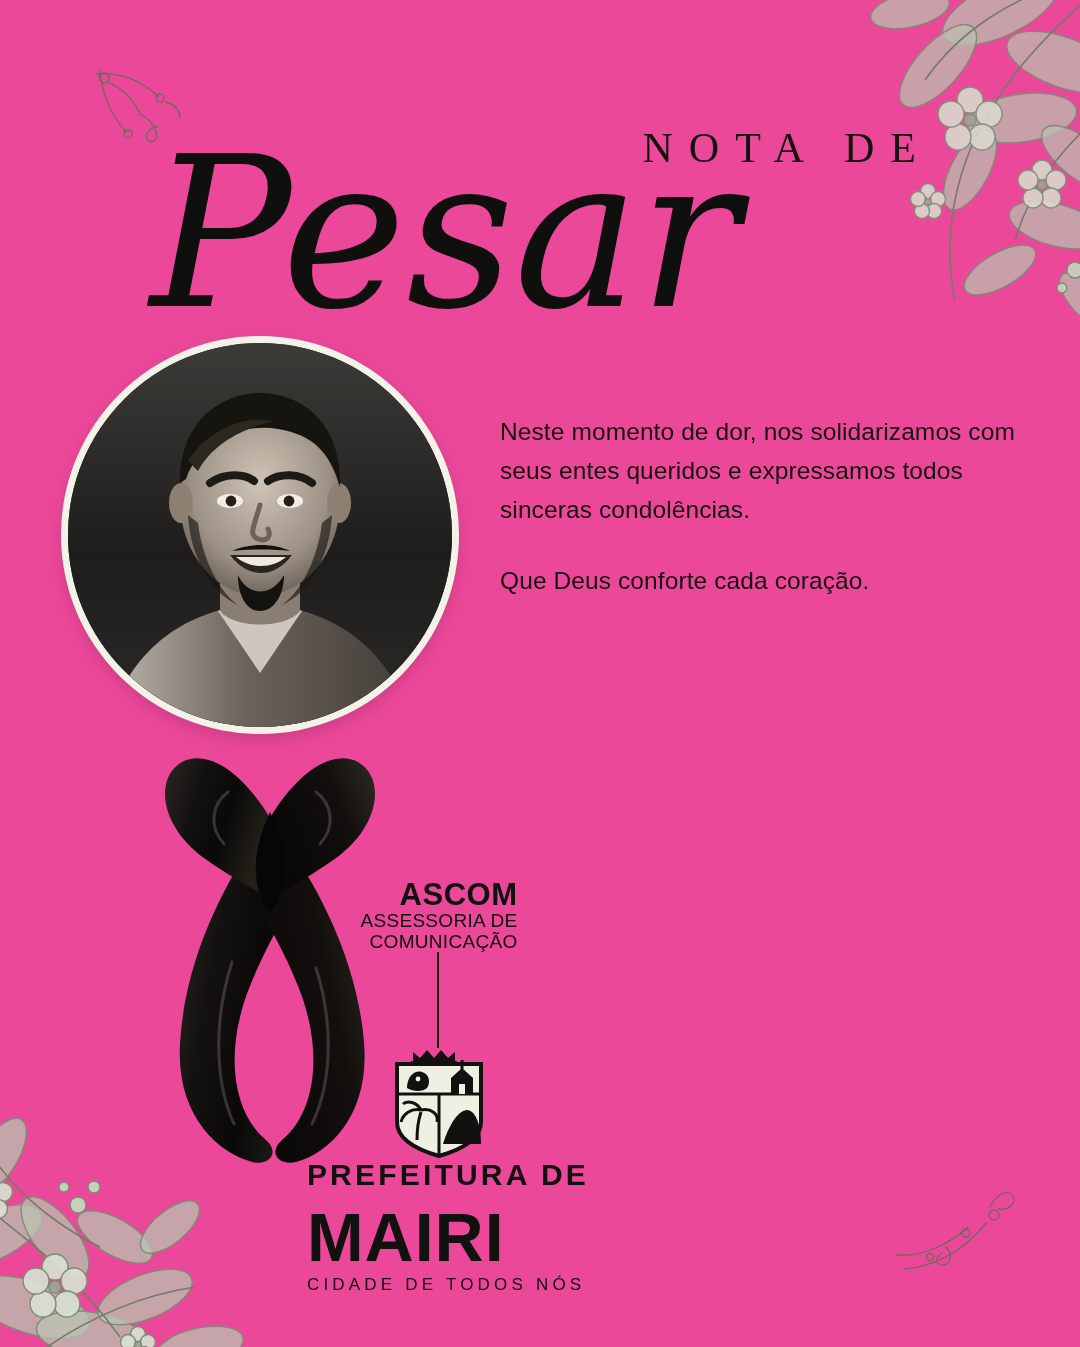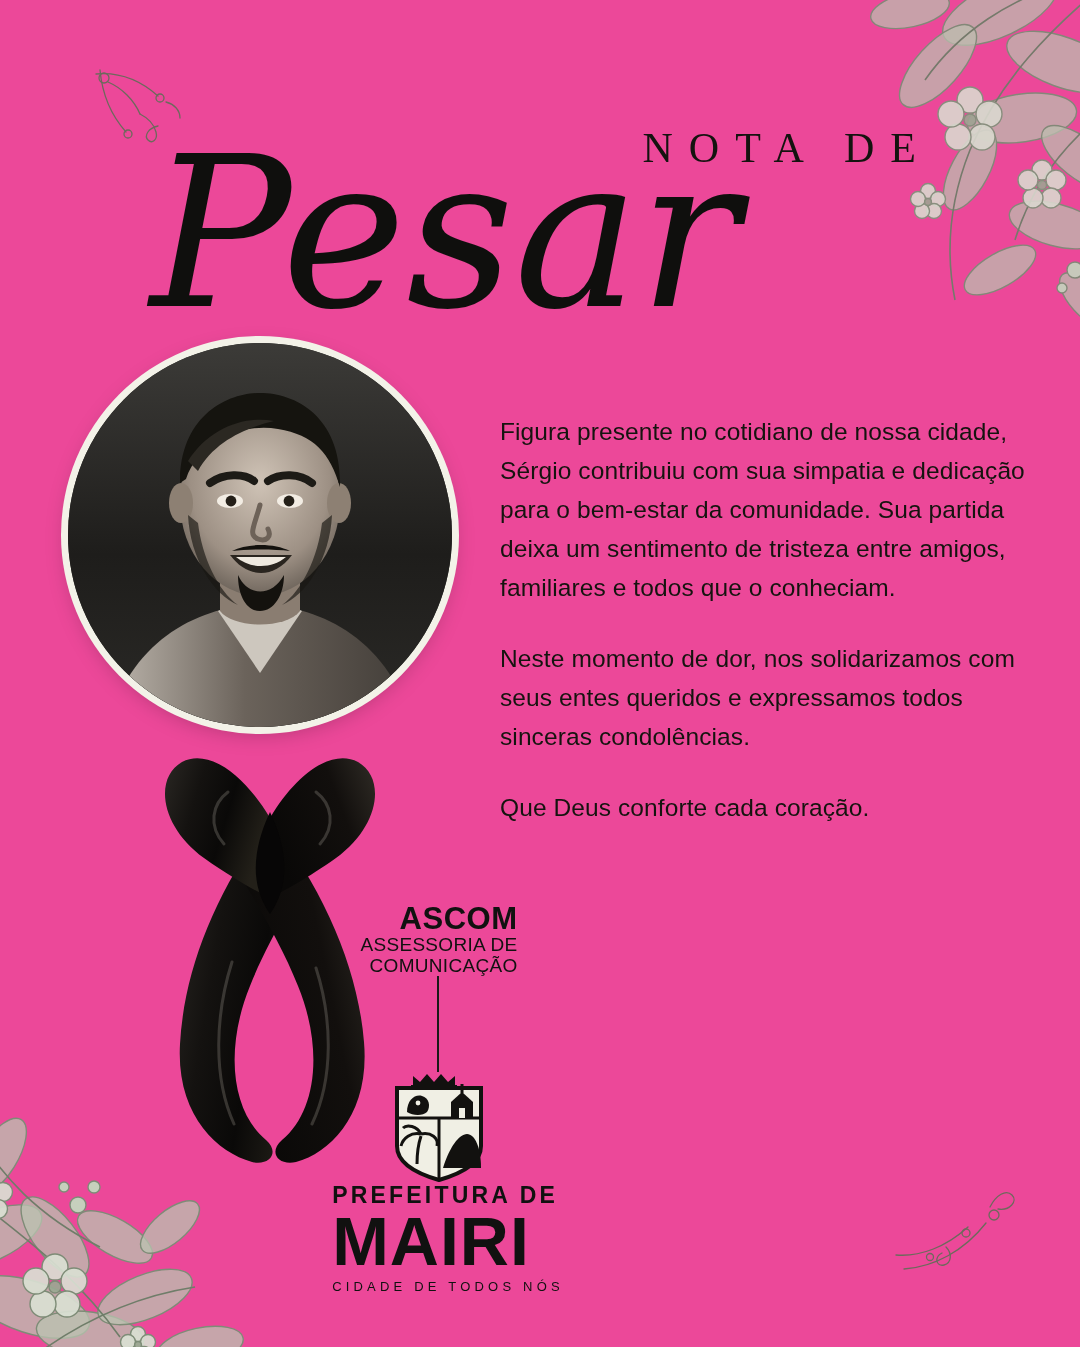--- a/index.html
+++ b/index.html
@@ -163,33 +163,33 @@
     width: 96px;
     height: 112px;
     margin-right: 18px;
   }
   #brasao svg { display: block; width: 100%; height: 100%; }
   #prefeitura-logo {
     color: #111110;
     line-height: 1;
   }
   #prefeitura-kicker {
-    font-size: 23px;
+    font-size: 30px;
     letter-spacing: 3.2px;
     font-weight: bold;
-    margin-bottom: 3px;
+    margin-bottom: 16px;
   }
   #prefeitura-name {
     font-size: 68px;
     font-weight: bold;
     letter-spacing: 1px;
     line-height: .94;
   }
   #prefeitura-tagline {
-    font-size: 13px;
+    font-size: 17px;
     letter-spacing: 4.2px;
     margin-top: 6px;
   }
 </style>
 </head>
 <body>
 
 <div id="poster">
 
   <div class="foliage" id="foliage-top-right">
@@ -423,21 +423,20 @@
       <g opacity=".3" fill="none" stroke="#9a958c" stroke-width="3" stroke-linecap="round">
         <path d="M108 92 C 92 104, 88 126, 104 144"></path>
         <path d="M196 92 C 212 104, 216 126, 200 144"></path>
         <path d="M112 262 C 96 312, 92 376, 114 424"></path>
         <path d="M196 268 C 212 318, 214 378, 192 424"></path>
       </g>
     </svg>
   </div>
 
   <div id="message">
-    <p>Figura presente no cotidiano de nossa cidade, Sérgio contribuiu com sua simpatia e dedicação para o bem-estar da comunidade. Sua partida deixa um sentimento de tristeza entre amigos, familiares e todos que o conheciam.</p>
     <p>Neste momento de dor, nos solidarizamos com seus entes queridos e expressamos todos sinceras condolências.</p>
     <p>Que Deus conforte cada coração.</p>
   </div>
 
   <div id="footer">
 
     <div id="ascom-logo">
       <div id="ascom-title">ASCOM</div>
       <div class="ascom-sub">ASSESSORIA DE</div>
       <div class="ascom-sub">COMUNICAÇÃO</div>

